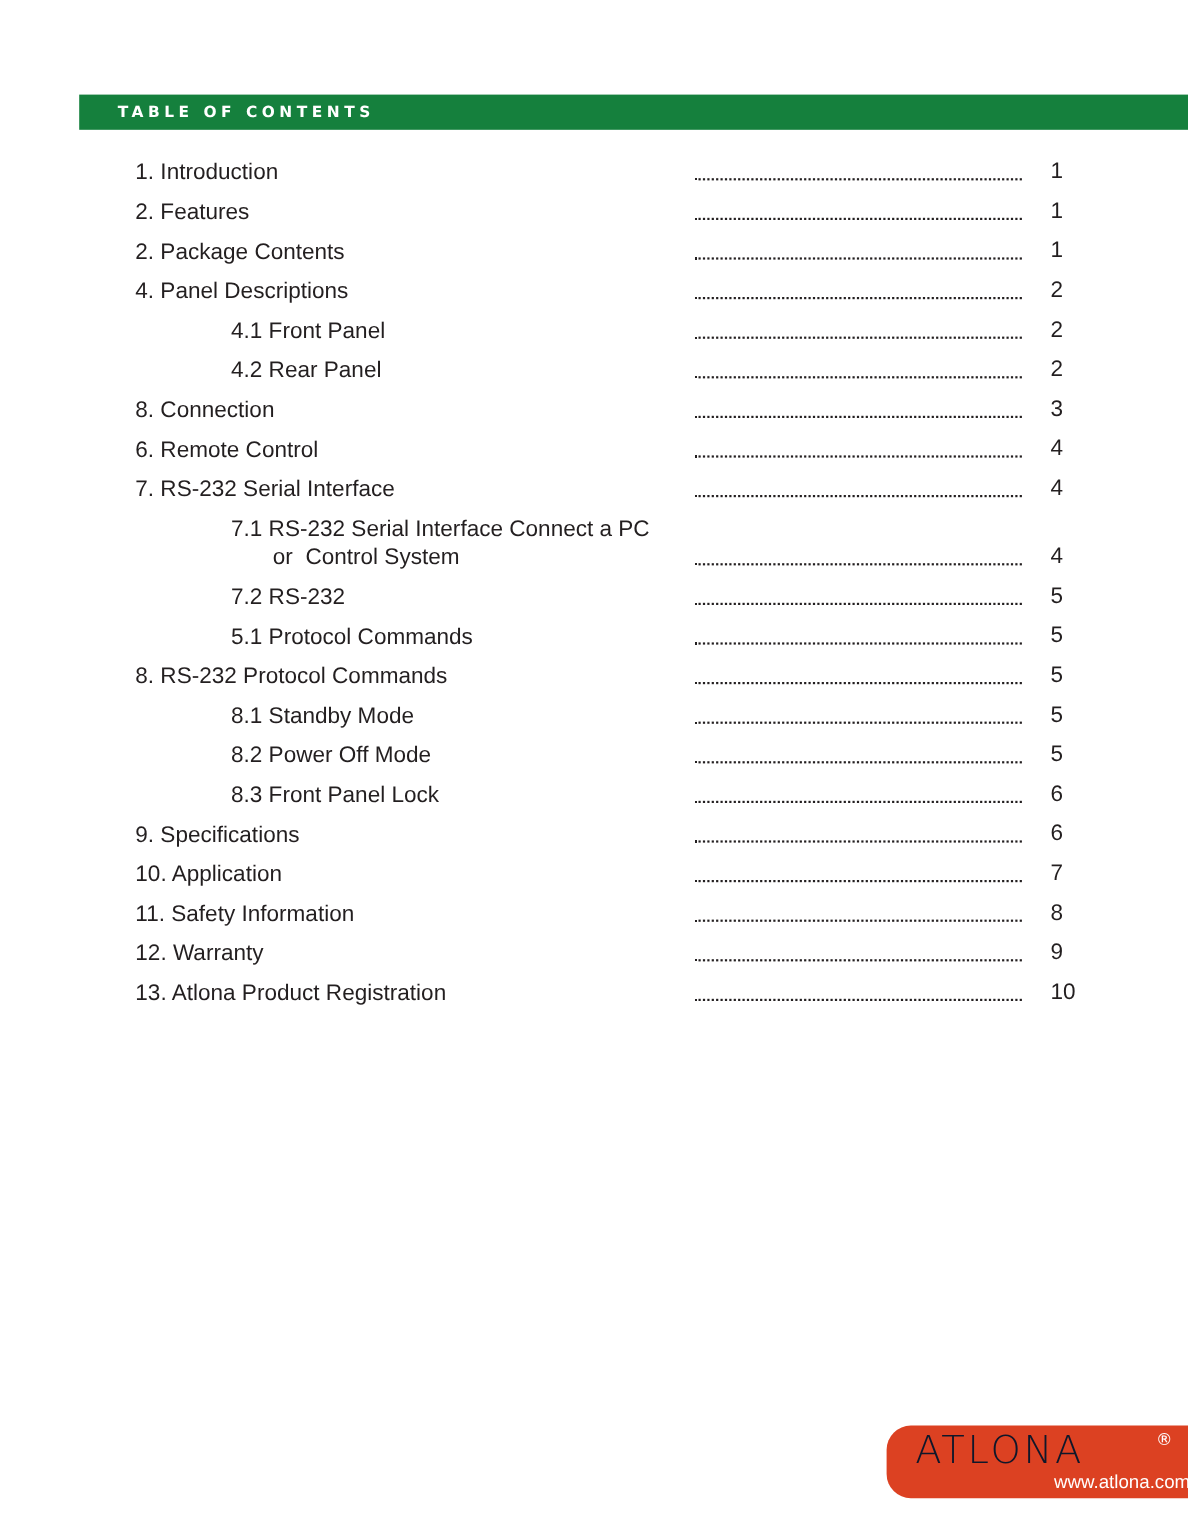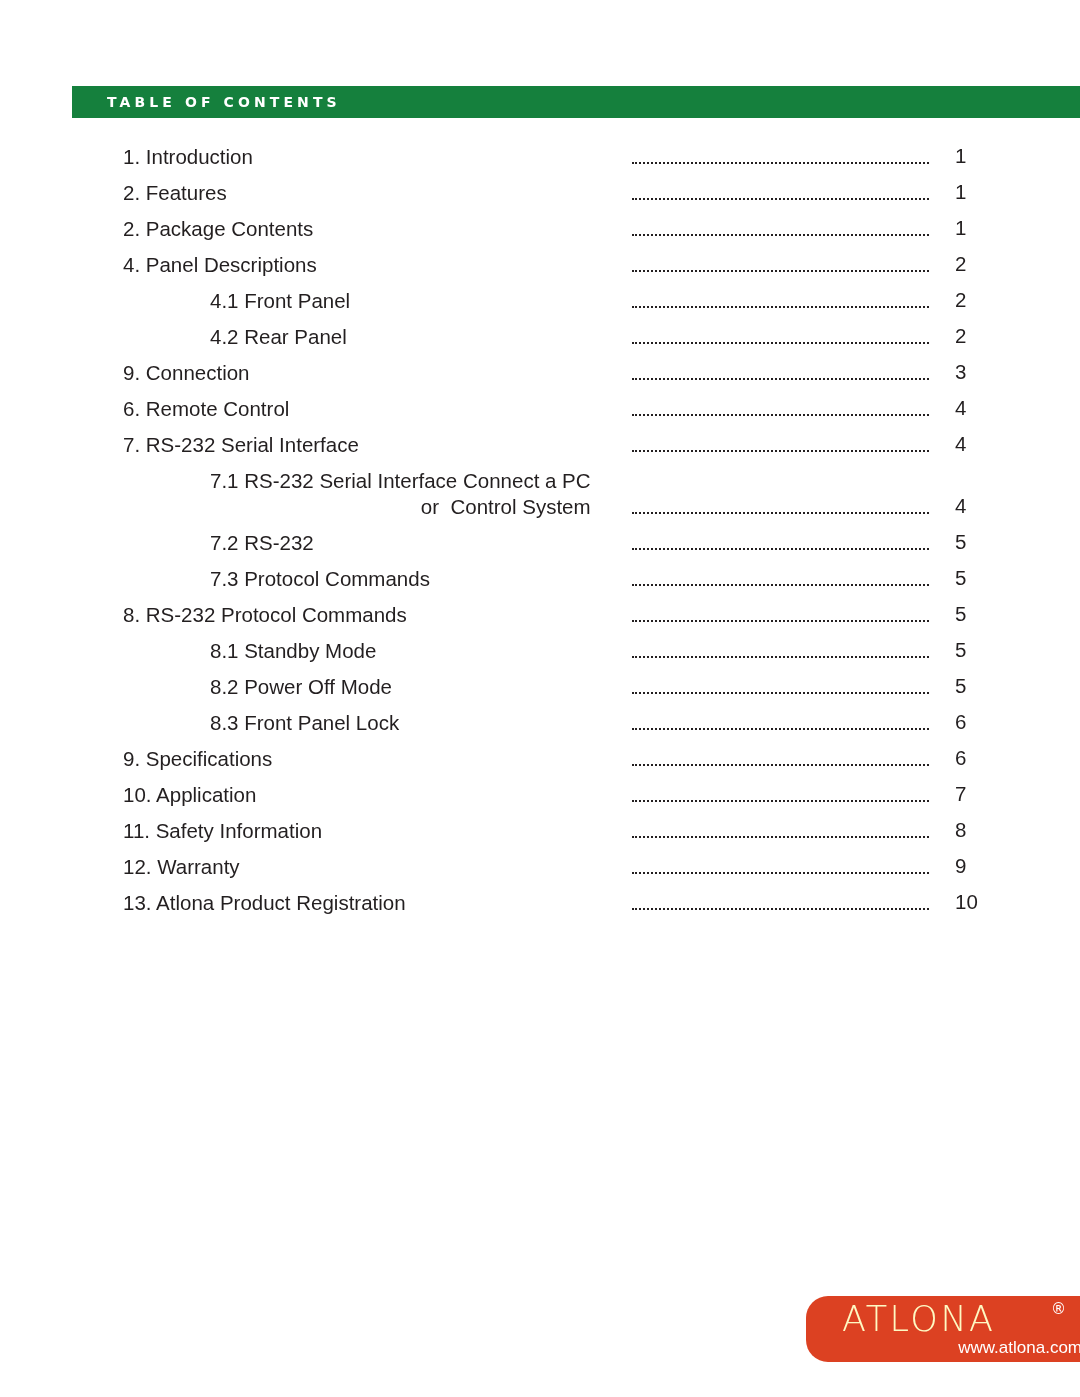--- a/index.html
+++ b/index.html
@@ -39,21 +39,20 @@
     white-space: nowrap;
     line-height: 1;
   }
 
   
   .toc {
     position: absolute;
     left: 0;
     top: 140px;
     width: 1080px;
-    text-align: right;
   }
   .toc-row {
     position: relative;
     height: 36px;
   }
   .toc-row.two-line {
     height: 62px;
   }
   .toc-label {
     position: absolute;
@@ -103,28 +102,27 @@
     width: 300px;
     height: 66px;
     background: #dc4122;
     border-radius: 22px 0 0 22px;
     overflow: hidden;
   }
   .logo-wordmark {
     position: absolute;
     left: 26px;
     top: 6px;
-    color: #fef9c3;
+    color: #0f172a;
     font-family: "DejaVu Sans", sans-serif;
     font-size: 35px;
     font-weight: 300;
     letter-spacing: 2.5px;
     line-height: 1;
     white-space: nowrap;
-    margin-left: 10px;
   }
   .logo-reg {
     position: absolute;
     left: 245px;
     top: 6px;
     color: #ffffff;
     font-family: "DejaVu Sans", sans-serif;
     font-size: 15px;
     line-height: 1;
   }
@@ -171,21 +169,21 @@
       <div class="toc-label">4.1 Front Panel</div>
       <div class="toc-leader"></div>
       <div class="toc-page">2</div>
     </div>
     <div class="toc-row level2">
       <div class="toc-label">4.2 Rear Panel</div>
       <div class="toc-leader"></div>
       <div class="toc-page">2</div>
     </div>
     <div class="toc-row level1">
-      <div class="toc-label">9. Connection</div>
+      <div class="toc-label">8. Connection</div>
       <div class="toc-leader"></div>
       <div class="toc-page">3</div>
     </div>
     <div class="toc-row level1">
       <div class="toc-label">6. Remote Control</div>
       <div class="toc-leader"></div>
       <div class="toc-page">4</div>
     </div>
     <div class="toc-row level1">
       <div class="toc-label">7. RS-232 Serial Interface</div>
@@ -196,21 +194,21 @@
       <div class="toc-label"><span>7.1 RS-232 Serial Interface Connect a PC</span><span class="wrap-line">or  Control System</span></div>
       <div class="toc-leader"></div>
       <div class="toc-page">4</div>
     </div>
     <div class="toc-row level2">
       <div class="toc-label">7.2 RS-232</div>
       <div class="toc-leader"></div>
       <div class="toc-page">5</div>
     </div>
     <div class="toc-row level2">
-      <div class="toc-label">7.3 Protocol Commands</div>
+      <div class="toc-label">5.1 Protocol Commands</div>
       <div class="toc-leader"></div>
       <div class="toc-page">5</div>
     </div>
     <div class="toc-row level1">
       <div class="toc-label">8. RS-232 Protocol Commands</div>
       <div class="toc-leader"></div>
       <div class="toc-page">5</div>
     </div>
     <div class="toc-row level2">
       <div class="toc-label">8.1 Standby Mode</div>

